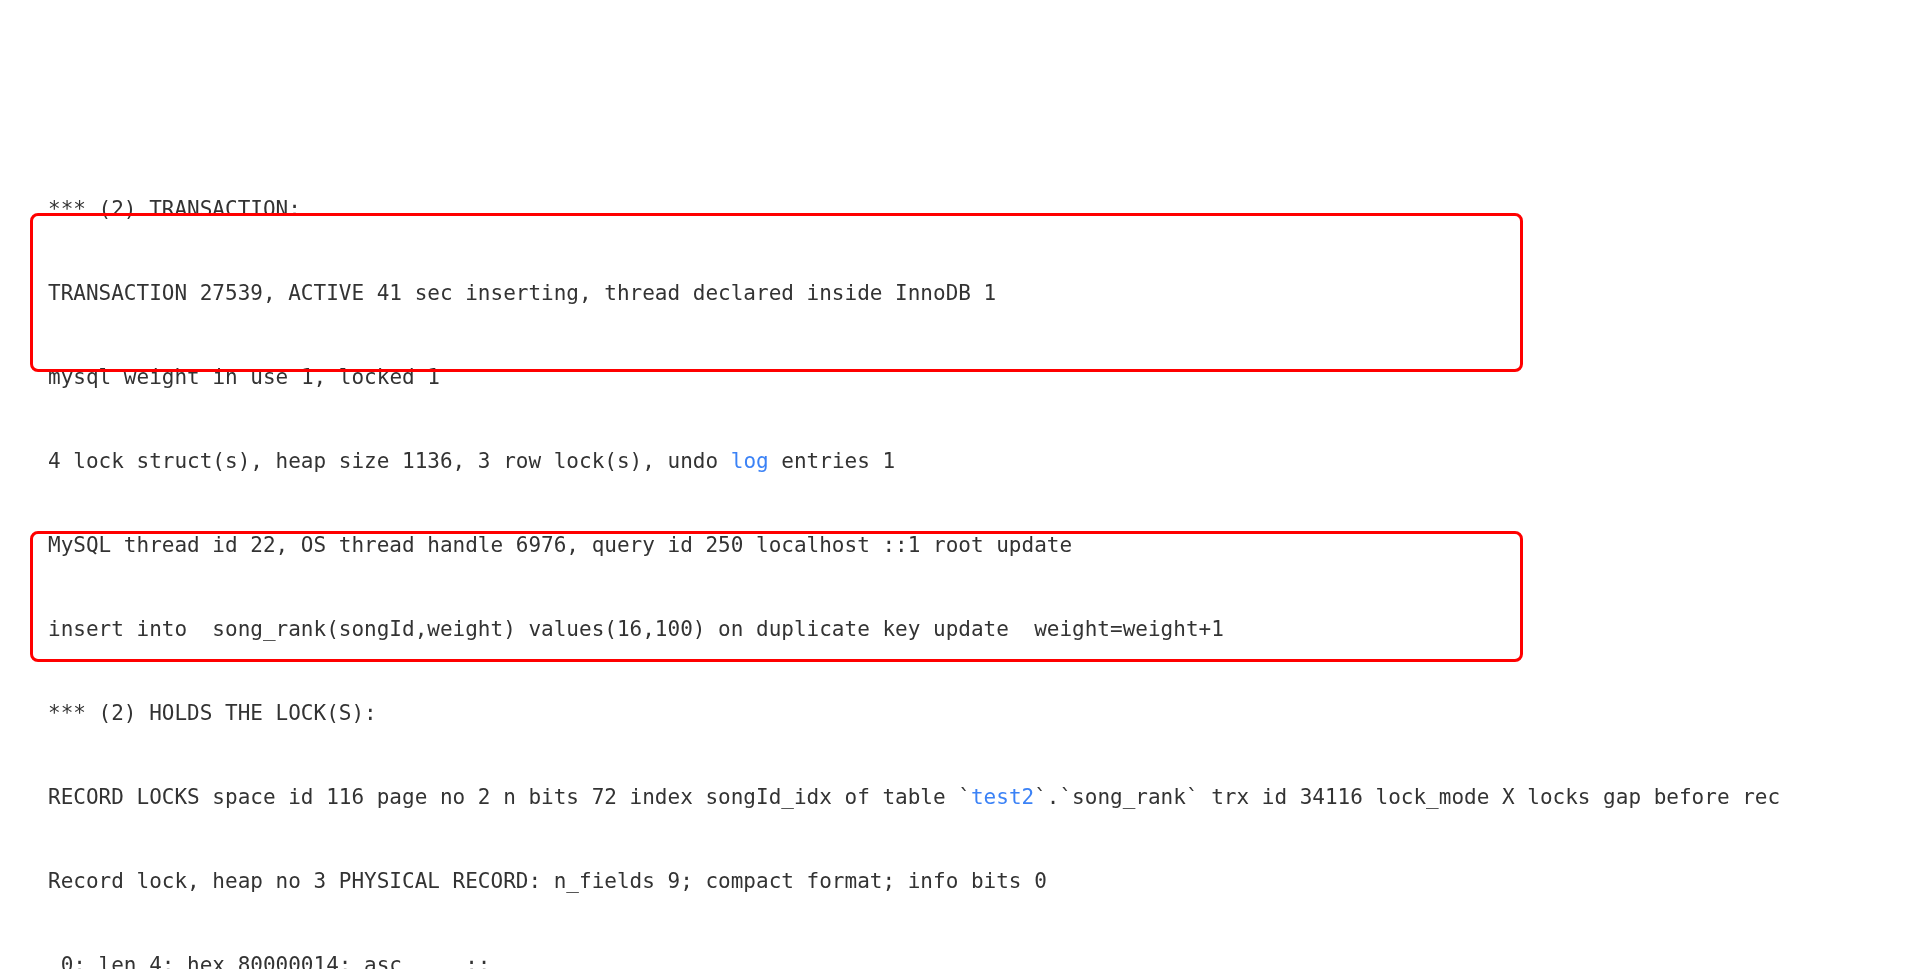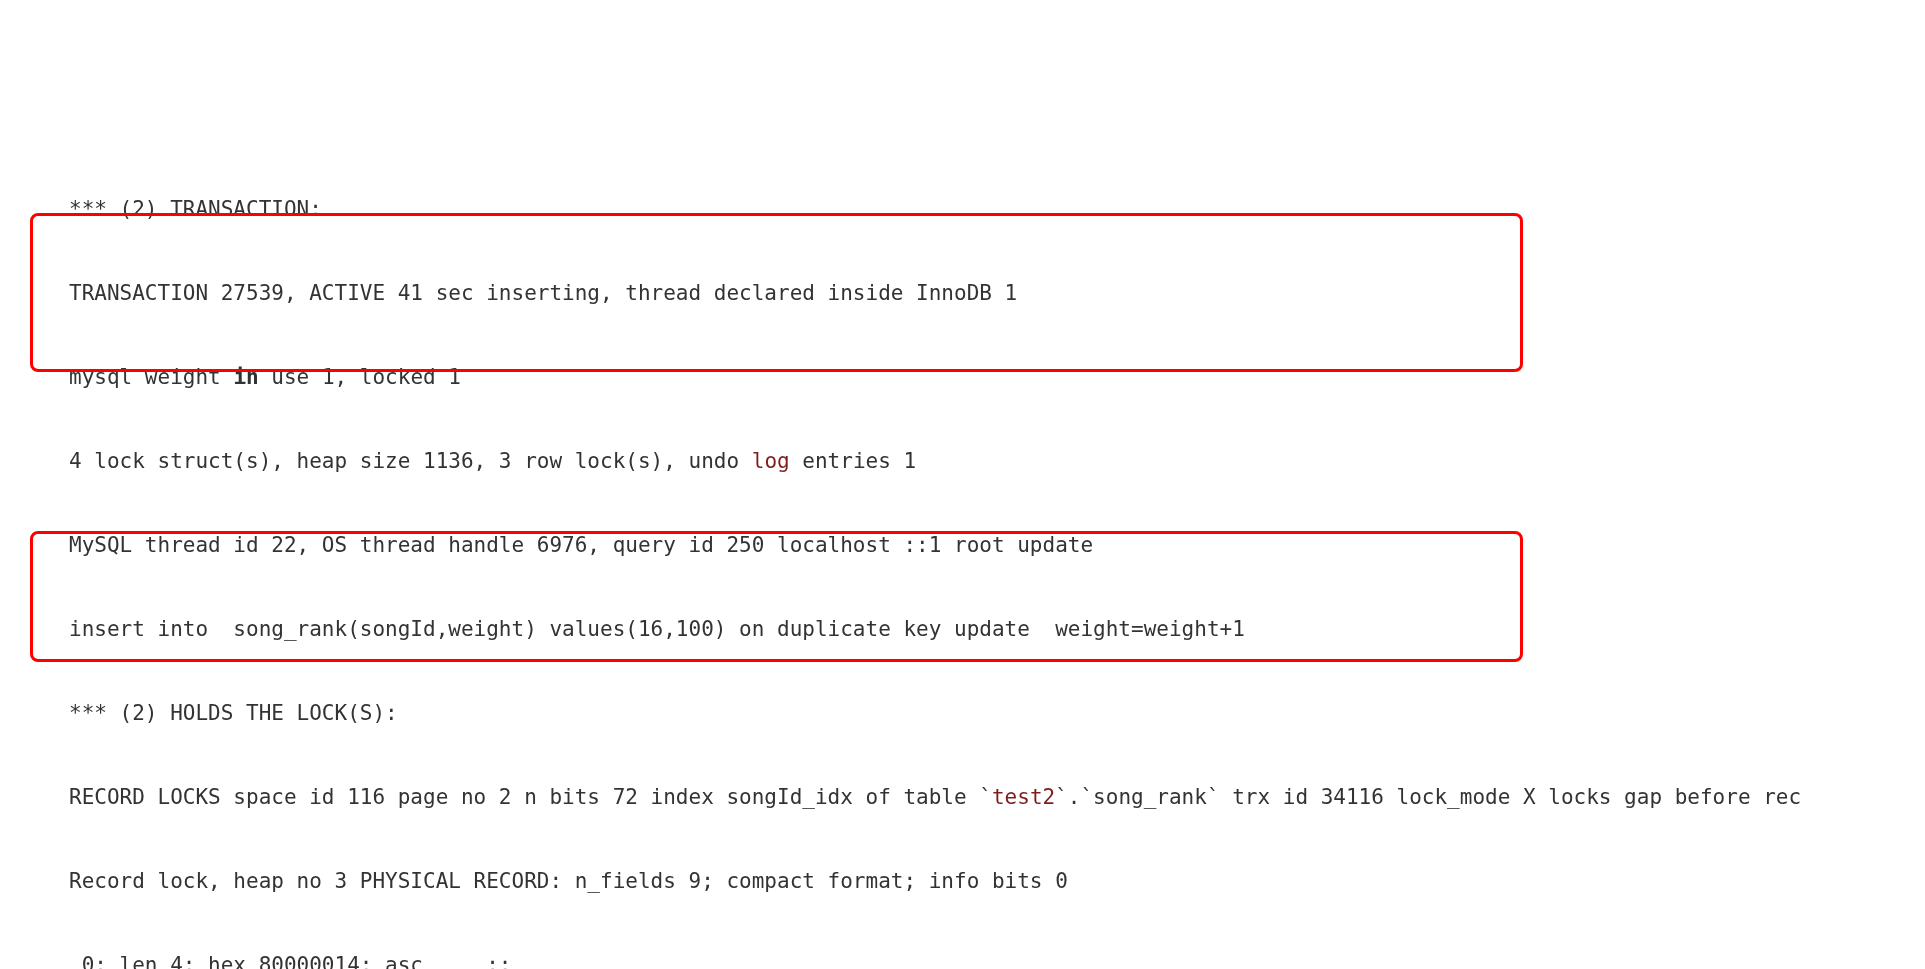--- a/index.html
+++ b/index.html
@@ -6,29 +6,29 @@
   body {
     background: #fff;
     font-family: "Menlo", "Consolas", "DejaVu Sans Mono", monospace;
     font-size: 21px;
     line-height: 2.0;
     color: #333;
     padding: 20px 0 20px 48px;
     white-space: pre;
     position: relative;
   }
-  .tok-kw { font-weight: 700; }
-  .tok-fn { color: #7f1d1d; }
+  .tok-kw { font-weight: 400; }
+  .tok-fn { color: #3b82f6; }
   .box {
     position: absolute;
     border: 3px solid #ff0000;
     border-radius: 8px;
     pointer-events: none;
   }
-  .line { display: block; margin-left: 21px; }
+  .line { display: block; }
 </style>
 </head>
 <body>
 
 
 
 <span class="line">*** (2) TRANSACTION:</span>
 <span class="line">TRANSACTION 27539, ACTIVE 41 sec inserting, thread declared inside InnoDB 1</span>
 <span class="line"><span>mysql weight </span><span class="tok-kw">in</span><span> use 1, locked 1</span></span>
 <span class="line"><span>4 lock struct(s), heap size 1136, 3 row lock(s), undo </span><span class="tok-fn">log</span><span> entries 1</span></span>

